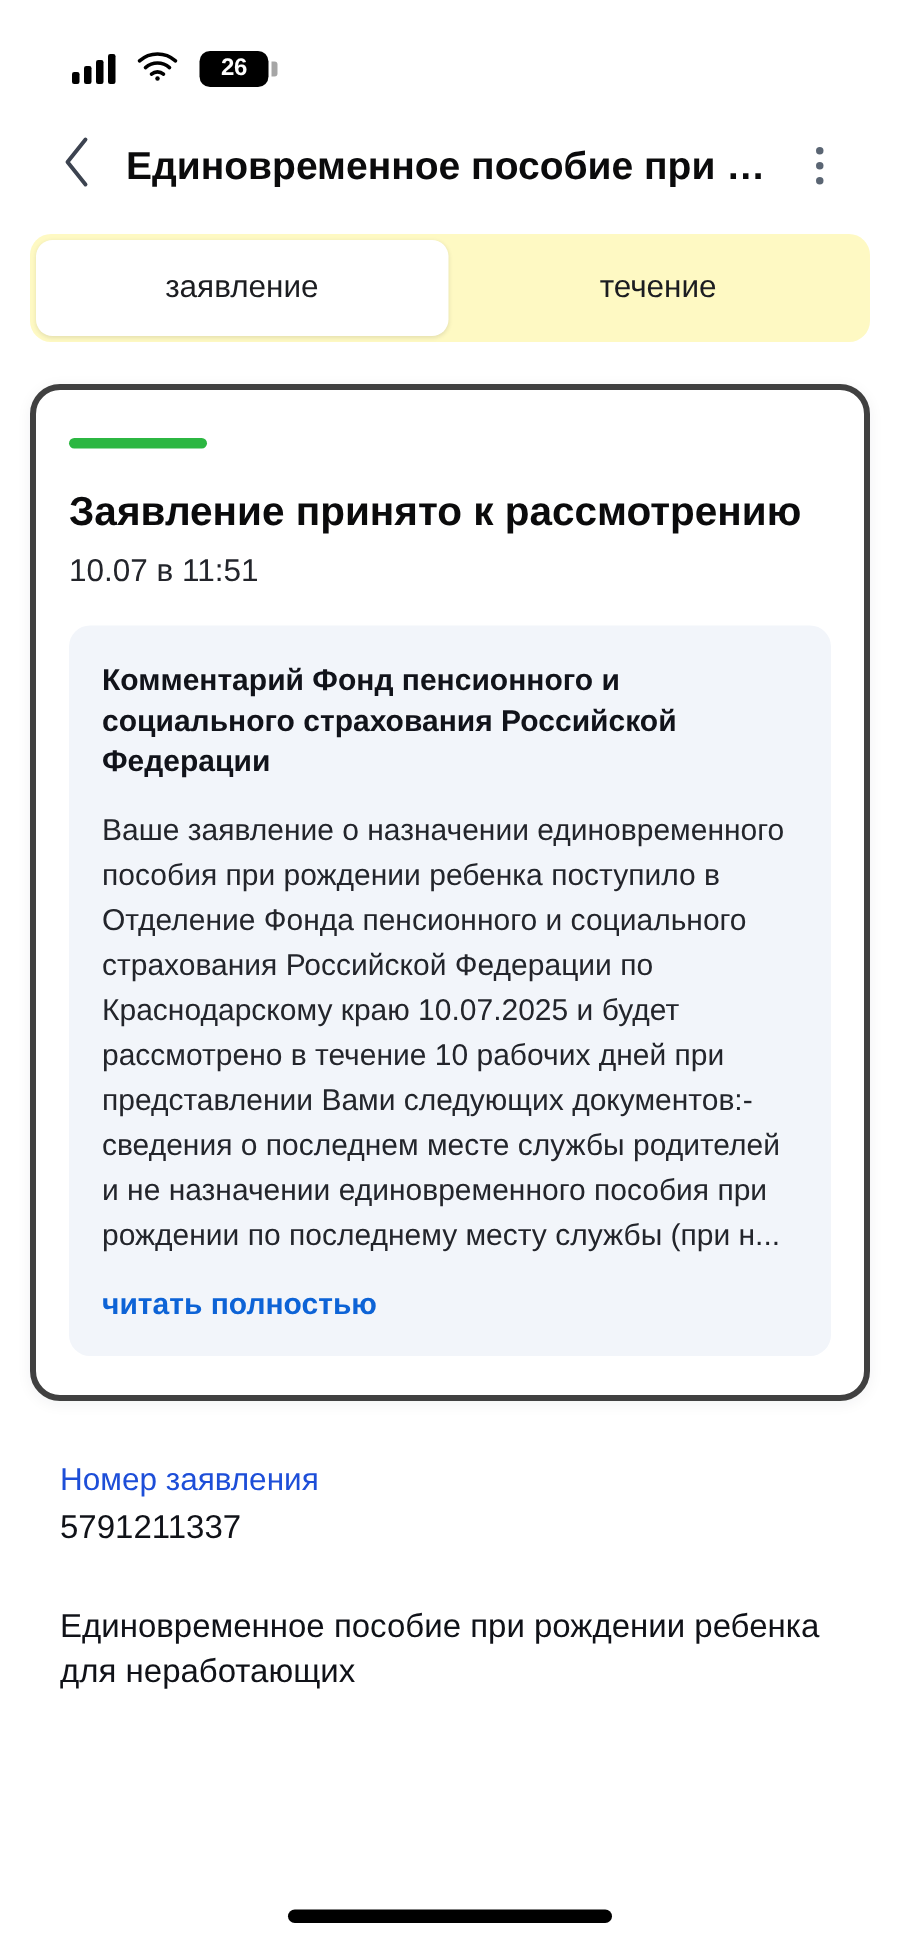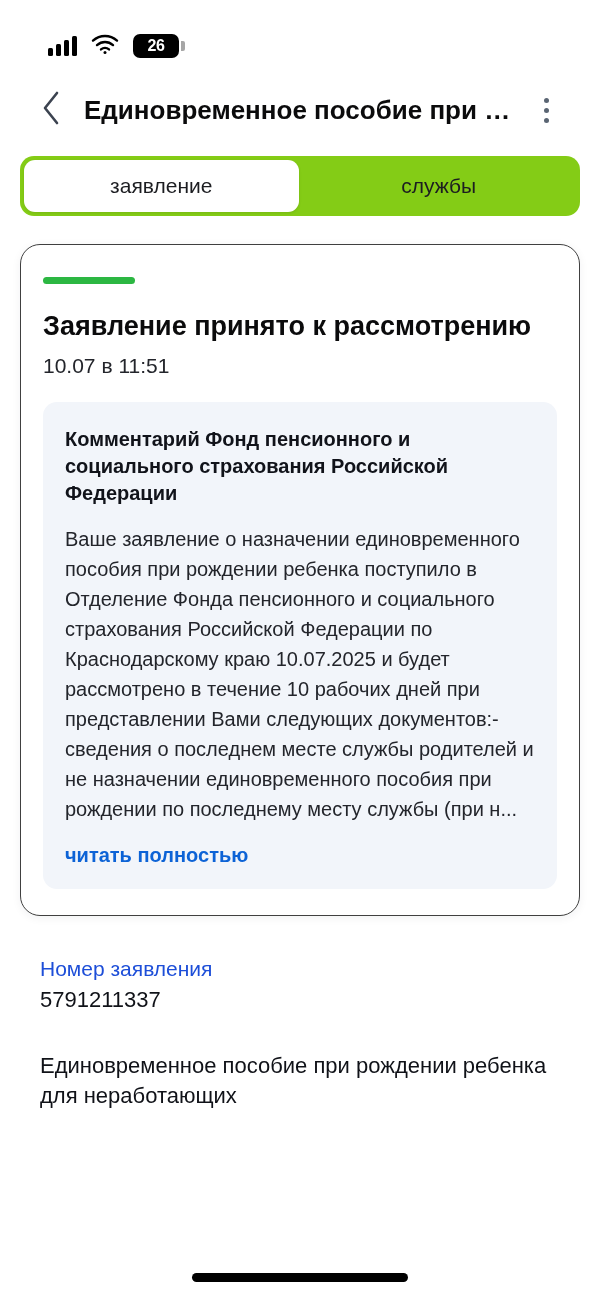--- a/index.html
+++ b/index.html
@@ -130,22 +130,22 @@
     width: 5px;
     height: 5px;
     border-radius: 50%;
     background: #5a6573;
     display: block;
   }
 
   
   .segmented {
     margin: 10px 20px 0 20px;
-    height: 60px;
-    background: #84cc16;
+    height: 72px;
+    background: #fef9c3;
     border-radius: 14px;
     display: flex;
     padding: 4px;
     gap: 3px;
   }
   .seg-item {
     flex: 1;
     display: flex;
     align-items: center;
     justify-content: center;
@@ -157,21 +157,21 @@
   .seg-item.active {
     background: #ffffff;
     box-shadow: 0 1px 3px rgba(0,0,0,0.10);
   }
 
   
   .card {
     margin: 28px 20px 0 20px;
     background: #ffffff;
     border-radius: 20px;
-    border: 1px solid #404040;
+    border: 4px solid #404040;
     box-shadow: 0 2px 10px rgba(20,30,50,0.06);
     padding: 32px 22px 26px 22px;
   }
   .status-accent {
     width: 92px;
     height: 7px;
     border-radius: 4px;
     background: #2cb742;
     margin-bottom: 26px;
   }
@@ -281,21 +281,21 @@
     <div class="nav-title">Единовременное пособие при ро...</div>
     <div class="nav-menu">
       <i></i>
         <i></i>
         <i></i>
     </div>
   </div>
 
   <div class="segmented">
     <div class="seg-item active">заявление</div>
-    <div class="seg-item">службы</div>
+    <div class="seg-item">течение</div>
   </div>
 
   <div class="card">
     <div class="status-accent"></div>
     <div class="status-title">Заявление принято к рассмотрению</div>
     <div class="status-date">10.07 в 11:51</div>
 
     <div class="comment-box">
       <div class="comment-title">Комментарий Фонд пенсионного и социального страхования Российской Федерации</div>
       <div class="comment-body">Ваше заявление о назначении единовременного пособия при рождении ребенка поступило в Отделение Фонда пенсионного и социального страхования Российской Федерации по Краснодарскому краю 10.07.2025 и будет рассмотрено в течение 10 рабочих дней при представлении Вами следующих документов:- сведения о последнем месте службы родителей и не назначении единовременного пособия при рождении по последнему месту службы (при н...</div>

